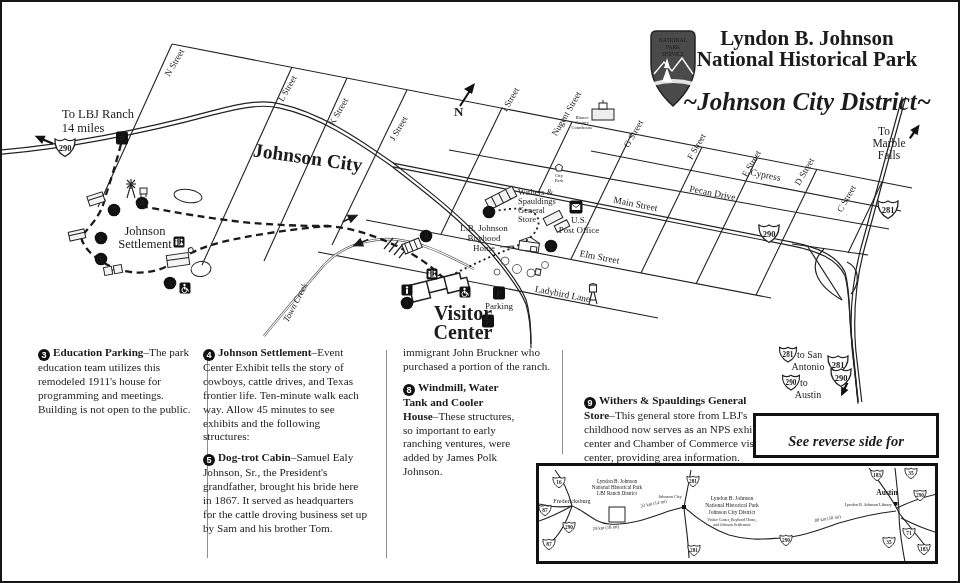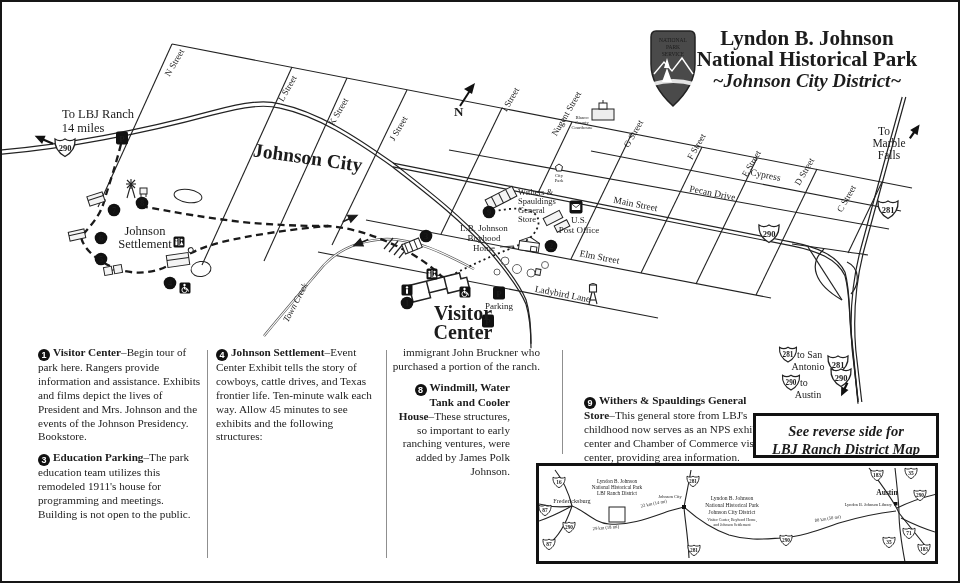--- a/index.html
+++ b/index.html
@@ -3,33 +3,33 @@
 <meta charset="utf-8">
 <style>
   html,body{margin:0;padding:0;background:#d8d8d8;}
   #page{position:relative;width:960px;height:583px;background:#fff;border:2px solid #161616;
         box-sizing:border-box;overflow:hidden;font-family:"Liberation Serif",serif;color:#1c1c1c;}
   svg text{font-family:"Liberation Serif",serif;fill:#1c1c1c;}
   #mapsvg{position:absolute;left:0;top:0;}
   
   #hdr{position:absolute;left:655px;top:26px;width:300px;text-align:center;z-index:3;}
   #hdr .t1,#hdr .t2{font-size:21px;font-weight:bold;line-height:21px;}
-  #hdr .t3{font-size:19px;font-weight:bold;font-style:italic;line-height:22px;}
+  #hdr .t3{font-size:25px;font-weight:bold;font-style:italic;line-height:22px;margin-top:21px;}
   #logo{position:absolute;left:648px;top:28px;z-index:3;}
   
   .lcol{position:absolute;top:344px;font-size:11.2px;line-height:1.24;text-align:left;z-index:2;}
   .lcol p{margin:0 0 7px 0;}
   .numc{display:inline-flex;width:12px;height:12px;border-radius:50%;background:#111;color:#fff;
         font-size:9px;font-weight:bold;justify-content:center;align-items:center;margin-right:3px;
         vertical-align:-2px;font-family:"Liberation Sans",sans-serif;line-height:12px;}
   .vdiv{position:absolute;width:1px;background:#8f8f8f;z-index:2;}
   
   #revbox{position:absolute;left:751px;top:411px;width:186px;height:45px;border:3px solid #111;
           box-sizing:border-box;text-align:center;font-style:italic;font-weight:bold;font-size:14.5px;
-          line-height:18px;padding-top:6px;z-index:3;background:#fff;}
+          line-height:18px;padding-top:16px;z-index:3;background:#fff;}
   
   #insetbox{position:absolute;left:534px;top:461px;width:402px;height:101px;border:3px solid #111;
             box-sizing:border-box;background:#fff;z-index:3;}
 </style>
 </head>
 <body>
 
 <div id="page">
 
   <svg id="mapsvg" width="960" height="583" viewBox="0 0 960 583">
@@ -426,40 +426,39 @@
     <text x="23" y="19" text-anchor="middle" font-size="5.5" fill="#fff" font-family="Liberation Sans, sans-serif">PARK</text>
     <text x="23" y="26" text-anchor="middle" font-size="5.5" fill="#fff" font-family="Liberation Sans, sans-serif">SERVICE</text>
   </svg>
   <div id="hdr">
     <div class="t1">Lyndon B. Johnson</div>
     <div class="t2">National Historical Park</div>
     <div class="t3">~Johnson City District~</div>
   </div>
 
   <div class="lcol" style="left:36px;width:164px;">
-    <p><span class="numc">1</span><b>Visitor Center</b><span>–Begin tour of park here. Rangers provide information and assistance. Exhibits and films depict the lives of President and Mrs. Johnson and the events of the Johnson Presidency. Bookstore.</span></p>
     <p><span class="numc">3</span><b>Education Parking</b><span>–The park education team utilizes this remodeled 1911's house for programming and meetings. Building is not open to the public.</span></p>
   </div>
   <div class="vdiv" style="left:205px;top:348px;height:208px;"></div>
-  <div class="lcol" style="left:214px;width:166px;">
+  <div class="lcol" style="left:201px;width:166px;">
     <p><span class="numc">4</span><b>Johnson Settlement</b><span>–Event Center Exhibit tells the story of cowboys, cattle drives, and Texas frontier life. Ten-minute walk each way. Allow 45 minutes to see exhibits and the following structures:</span></p>
+    <p><span class="numc">5</span><b>Dog-trot Cabin</b><span>–Samuel Ealy Johnson, Sr., the President's grandfather, brought his bride here in 1867. It served as headquarters for the cattle droving business set up by Sam and his brother Tom.</span></p>
   </div>
   <div class="vdiv" style="left:384px;top:348px;height:208px;"></div>
-  <div class="lcol" style="left:370px;width:168px;text-align:right;">
+  <div class="lcol" style="left:401px;width:168px;">
     <p><span>immigrant John Bruckner who purchased a portion of the ranch.</span></p>
-    <p style="width:118px;margin-left:20px;"><span class="numc">8</span><b>Windmill, Water Tank and Cooler House</b><span>–These structures, so important to early ranching ventures, were added by James Polk Johnson.</span></p>
+    <p style="width:118px;"><span class="numc">8</span><b>Windmill, Water Tank and Cooler House</b><span>–These structures, so important to early ranching ventures, were added by James Polk Johnson.</span></p>
   </div>
   <div class="vdiv" style="left:560px;top:348px;height:104px;"></div>
   <div class="lcol" style="left:582px;width:190px;margin-top:48px;">
     <p><span class="numc">9</span><b>Withers &amp; Spauldings General Store</b><span>–This general store from LBJ's childhood now serves as an NPS exhibit center and Chamber of Commerce visitor center, providing area information. Exhibits focus on Lyndon Johnson's lifelong connection to his hometown.</span></p>
   </div>
 
   <div id="revbox">
     <div>See reverse side for</div>
-    <div>LBJ Ranch District  Map</div>
   </div>
 
   <div id="insetbox">
     <svg width="396" height="95" viewBox="0 0 396 95">
       <g fill="none" stroke="#222" stroke-width="1.1">
         <path d="M0,55 C15,50 25,44 33,40 C45,44 55,57 70,58 C90,60 110,52 130,45 L145,41"></path>
         <path d="M33,40 C30,28 24,14 16,4"></path>
         <path d="M33,40 C20,42 8,40 0,38"></path>
         <path d="M33,40 C28,55 20,70 10,78"></path>
         <path d="M152,4 C150,16 147,30 145,41 C146,55 149,70 150,92"></path>

